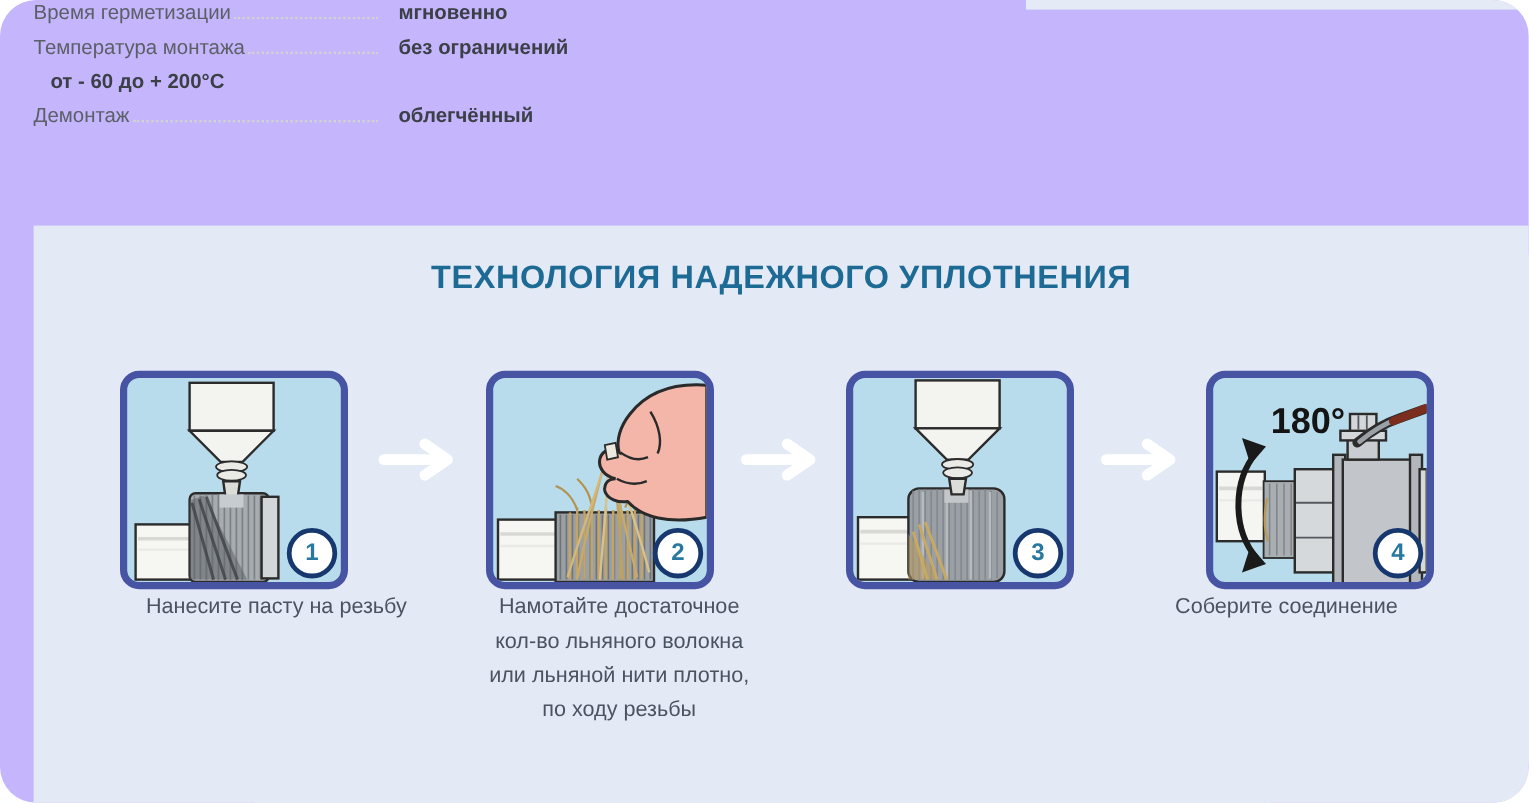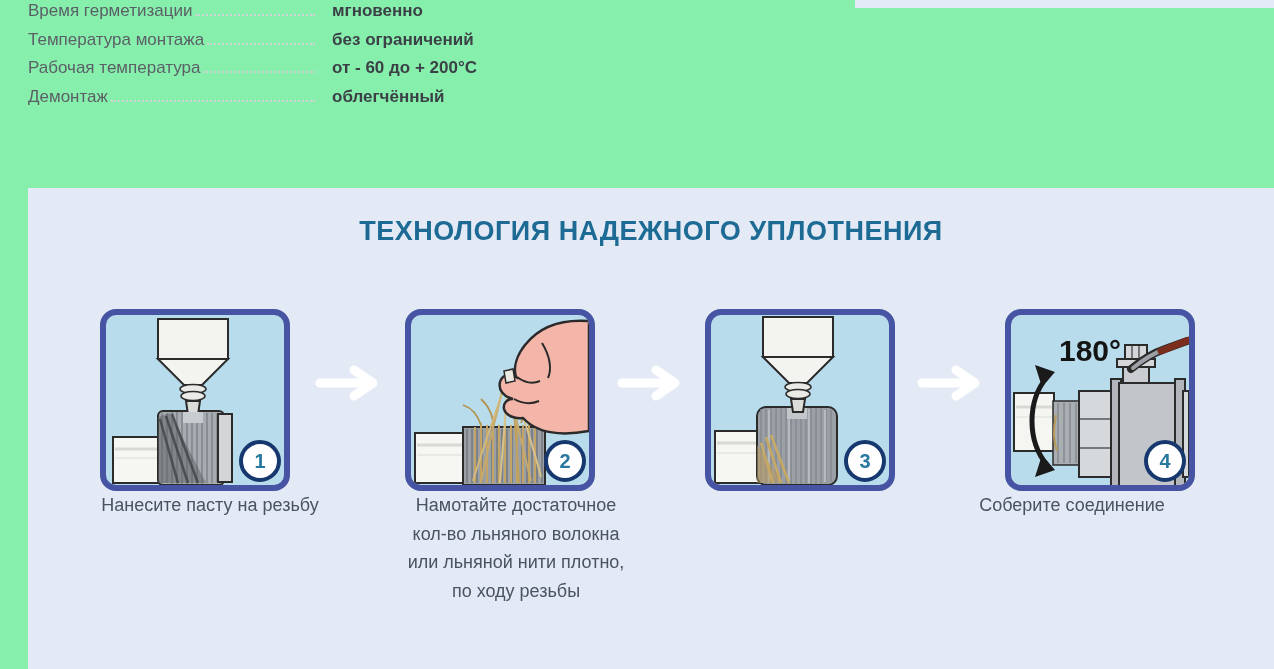--- a/index.html
+++ b/index.html
@@ -1,18 +1,18 @@
 <!DOCTYPE html>
 <html><head>
 <meta charset="utf-8">
 <style>
   html,body{margin:0;padding:0;background:#fff;}
   .screen{
-    position:relative;width:1274px;height:669px;background:#86efac;
-    overflow:hidden;font-family:"Liberation Sans",sans-serif;
+    position:relative;width:1274px;height:669px;background:#c4b5fd;
+    overflow:hidden;font-family:"Liberation Sans",sans-serif;border-radius:30px;
   }
   
   .top-strip{position:absolute;left:855px;top:0;width:419px;height:8px;background:#e5ebf6;}
 
   
   .specs{position:absolute;left:28px;top:1px;width:560px;}
   .spec-row{display:flex;align-items:baseline;font-size:17px;line-height:20.5px;margin-bottom:8px;}
   .spec-left{display:flex;align-items:baseline;width:290px;}
   .spec-label{color:#5b5f66;white-space:nowrap;}
   .spec-dots{flex:1;min-width:8px;border-bottom:2px dotted #d2d2d2;margin:0 3px -2px 3px;}
@@ -42,21 +42,21 @@
 
   
   .arrow{position:absolute;top:175px;width:70px;height:40px;}
   .a1{left:285px;} .a2{left:587px;} .a3{left:887px;}
 
   
   .caption{
     position:absolute;top:303px;width:280px;text-align:center;
     font-size:18px;line-height:28.5px;color:#4a5360;white-space:pre-line;
   }
-  .c1{left:42px;} .c2{left:348px;} .c3{left:632px;} .c4{left:904px;}
+  .c1{left:31px;text-align:right;} .c2{left:348px;} .c3{left:632px;} .c4{left:904px;}
 
   .angle-text{font-family:"Liberation Sans",sans-serif;font-weight:700;font-size:30px;fill:#141414;}
 </style>
 </head>
 <body>
 
 <div class="screen">
 
   <div class="top-strip"></div>
 
@@ -69,24 +69,20 @@
       <span class="spec-value">мгновенно</span>
     </div>
     <div class="spec-row">
       <div class="spec-left">
         <span class="spec-label">Температура монтажа</span>
         <span class="spec-dots"></span>
       </div>
       <span class="spec-value">без ограничений</span>
     </div>
     <div class="spec-row">
-      <div class="spec-left">
-        <span class="spec-label">Рабочая температура</span>
-        <span class="spec-dots"></span>
-      </div>
       <span class="spec-value">от - 60 до + 200°C</span>
     </div>
     <div class="spec-row">
       <div class="spec-left">
         <span class="spec-label">Демонтаж</span>
         <span class="spec-dots"></span>
       </div>
       <span class="spec-value">облегчённый</span>
     </div>
   </section>

